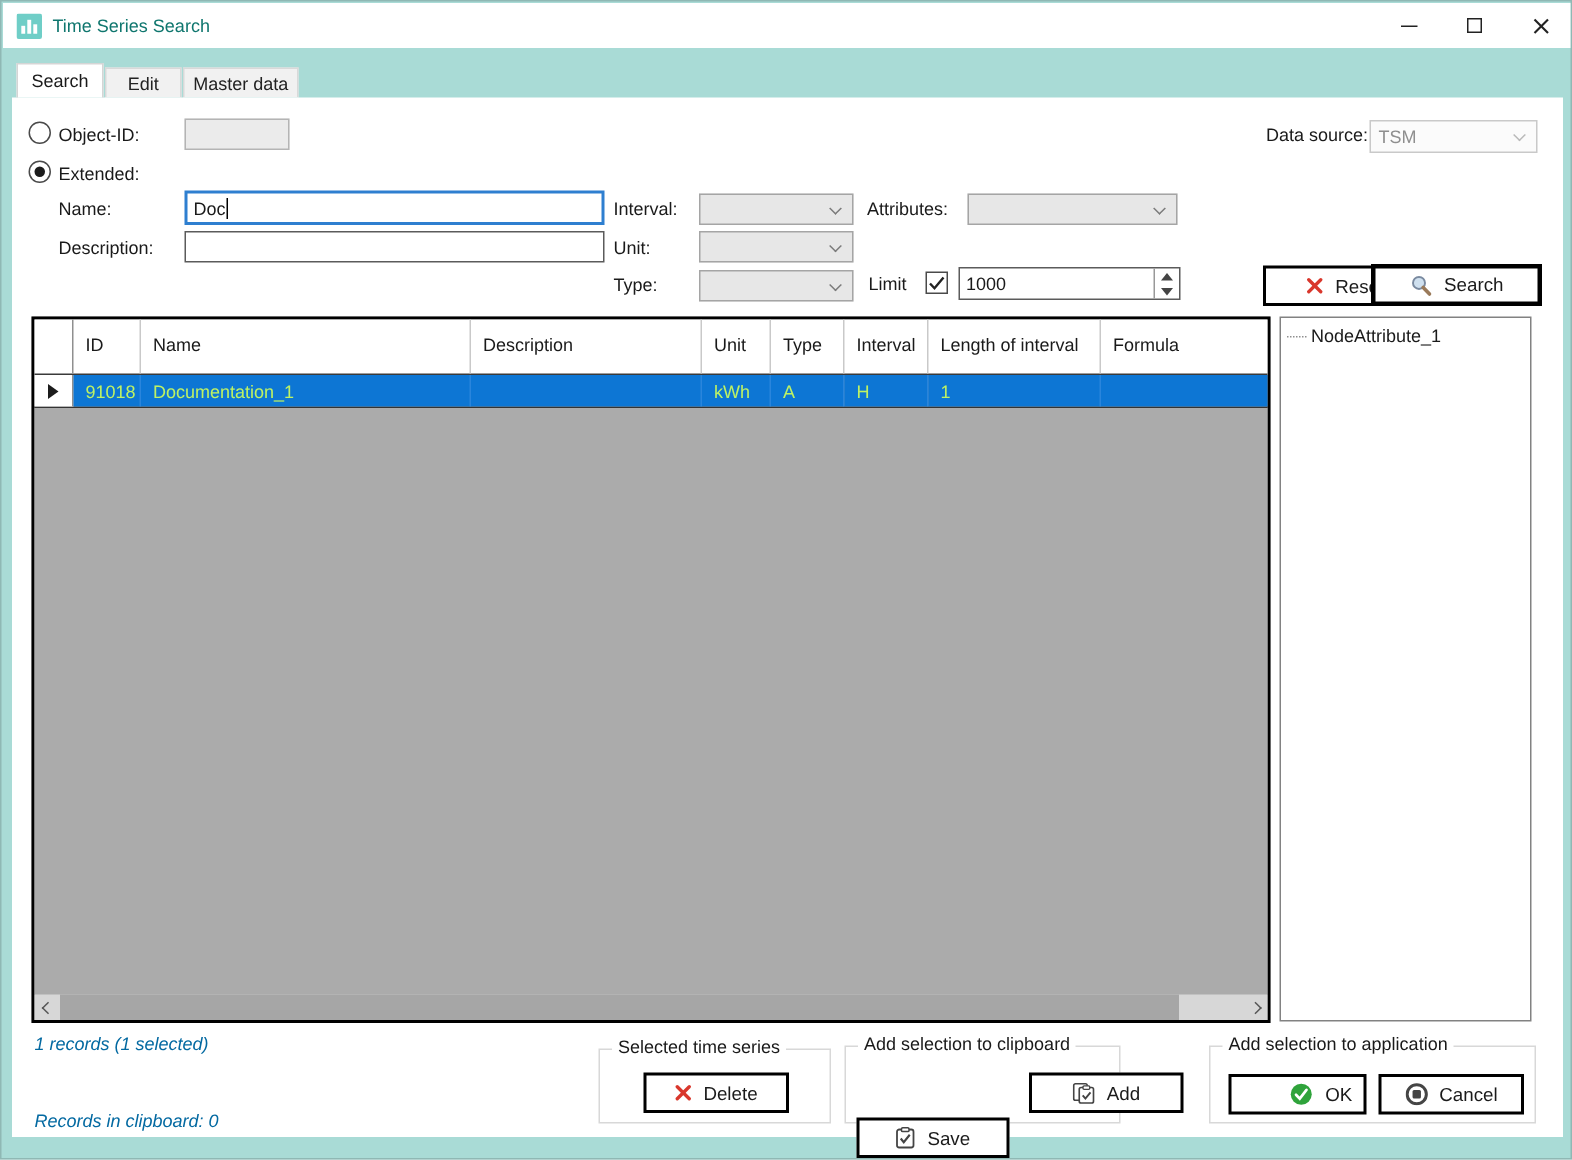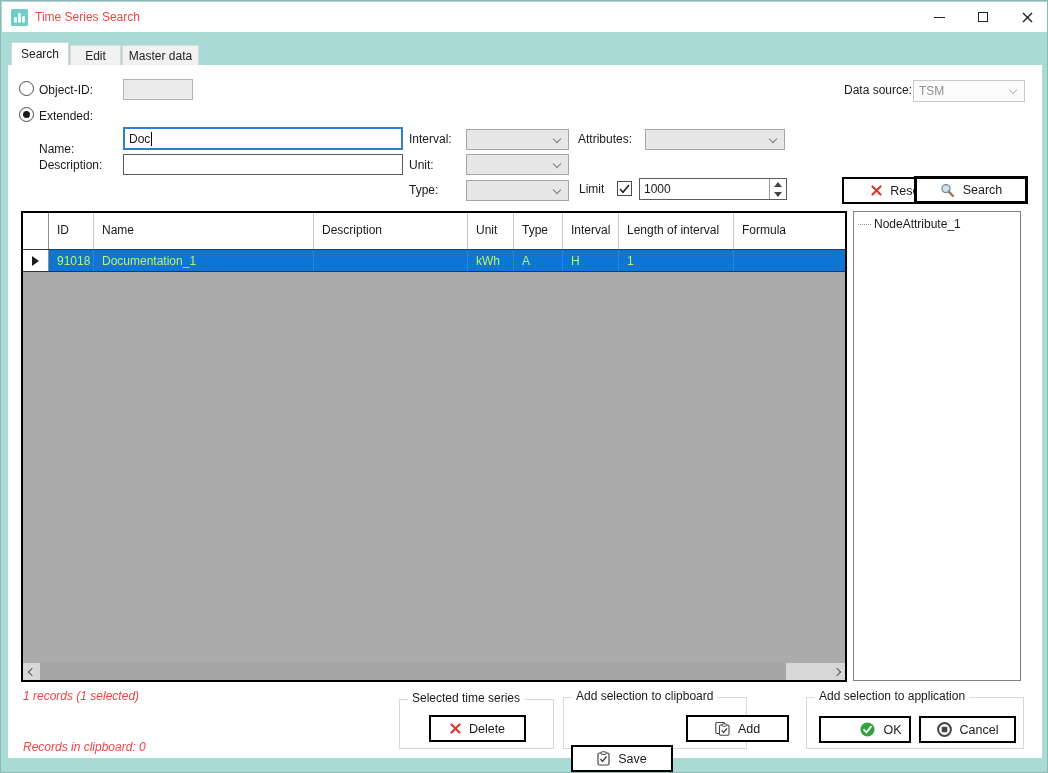--- a/index.html
+++ b/index.html
@@ -3,21 +3,21 @@
 <meta charset="utf-8">
 <style>
   * { box-sizing: border-box; margin: 0; padding: 0; }
   html,body { width: 1048px; height: 773px; }
   body { font-family: "Liberation Sans", sans-serif; font-size: 12px; color: #1a1a1a; }
 
   .window { position: relative; width: 1048px; height: 773px; background: #a9dbd6; border: 1px solid #8fb8b4; overflow: hidden; }
 
   .titlebar { position: absolute; left: 1px; top: 1px; width: 1046px; height: 30px; background: #ffffff; }
   .app-icon { position: absolute; left: 9px; top: 7px; width: 17px; height: 17px; }
-  .title-text { position: absolute; left: 33px; top: 8px; font-size: 12px; color: #ef4444; }
+  .title-text { position: absolute; left: 33px; top: 8px; font-size: 12px; color: #0f766e; }
   .win-btn { position: absolute; top: 0; width: 34px; height: 30px; display: flex; align-items: center; justify-content: center; }
   .win-btn-min { right: 92px; } .win-btn-max { right: 48px; } .win-btn-close { right: 4px; }
   .glyph-min { width: 11px; border-top: 1.4px solid #222; }
   .glyph-max { width: 10px; height: 10px; border: 1.4px solid #222; }
 
   .tab { position: absolute; display: flex; align-items: center; justify-content: center; font-size: 12px; }
   .tab-active { left: 10px; top: 41px; width: 58px; height: 23px; background: #fff; border: 1px solid #d5d5d5; border-bottom: none; z-index: 3; }
   .tab-idle { top: 44px; height: 20px; background: #f1f1f1; border: 1px solid #d9d9d9; border-bottom: none; color: #222; }
   .tab-edit { left: 69px; width: 51px; }
   .tab-master { left: 121px; width: 77px; }
@@ -64,21 +64,21 @@
   .sb-btn { width: 17px; display: flex; align-items: center; justify-content: center; }
   .sb-left-chev { width: 6px; height: 6px; border-left: 1.8px solid #555; border-bottom: 1.8px solid #555; transform: rotate(45deg); }
   .sb-right-chev { width: 6px; height: 6px; border-right: 1.8px solid #555; border-top: 1.8px solid #555; transform: rotate(45deg); }
   .sb-thumb { width: 746px; background: #a6a6a6; }
   .sb-track { flex: 1; }
 
   .tree { position: absolute; left: 845px; top: 146px; width: 168px; height: 470px; background: #fff; border: 1px solid #828282; padding: 4px 4px; }
   .tree-item { display: flex; align-items: center; gap: 3px; font-size: 12px; padding: 1px 0; }
   .tree-dash { width: 13px; border-top: 1px dotted #8f8f8f; }
 
-  .status { position: absolute; font-style: italic; font-size: 12px; color: #ef4444; }
+  .status { position: absolute; font-style: italic; font-size: 12px; color: #0369a1; }
 
   .groupbox { position: absolute; border: 1px solid #d8d8d8; }
   .gb-legend { position: absolute; top: -9px; left: 8px; background: #fff; padding: 0 4px; font-size: 12px; white-space: nowrap; }
 </style>
 </head>
 <body>
 
 <div class="window">
 
   <div class="titlebar">
@@ -123,21 +123,21 @@
     <div class="combo combo-light" style="left:905px; top:15px; width:112px; height:22px;">
       <span>TSM</span>
       <span class="chev" style="border-color:#b9b9b9;"></span>
     </div>
 
     <span class="radio" style="left:11px; top:42px;">
         <span class="radio-dot"></span>
       </span>
     <span class="lbl" style="left:31px; top:44px;">Extended:</span>
 
-    <span class="lbl" style="left:31px; top:77px;text-align:right;">Name:</span>
+    <span class="lbl" style="left:31px; top:67px;text-align:right;">Name:</span>
     <div class="txt txt-focus" style="left:115px; top:62px; width:280px; height:23px;">
       <span>Doc</span>
         <span class="caret"></span>
     </div>
 
     <span class="lbl" style="left:401px; top:67px;">Interval:</span>
     <div class="combo" style="left:458px; top:64px; width:103px; height:21px;">
       <span class="chev"></span>
     </div>
 

